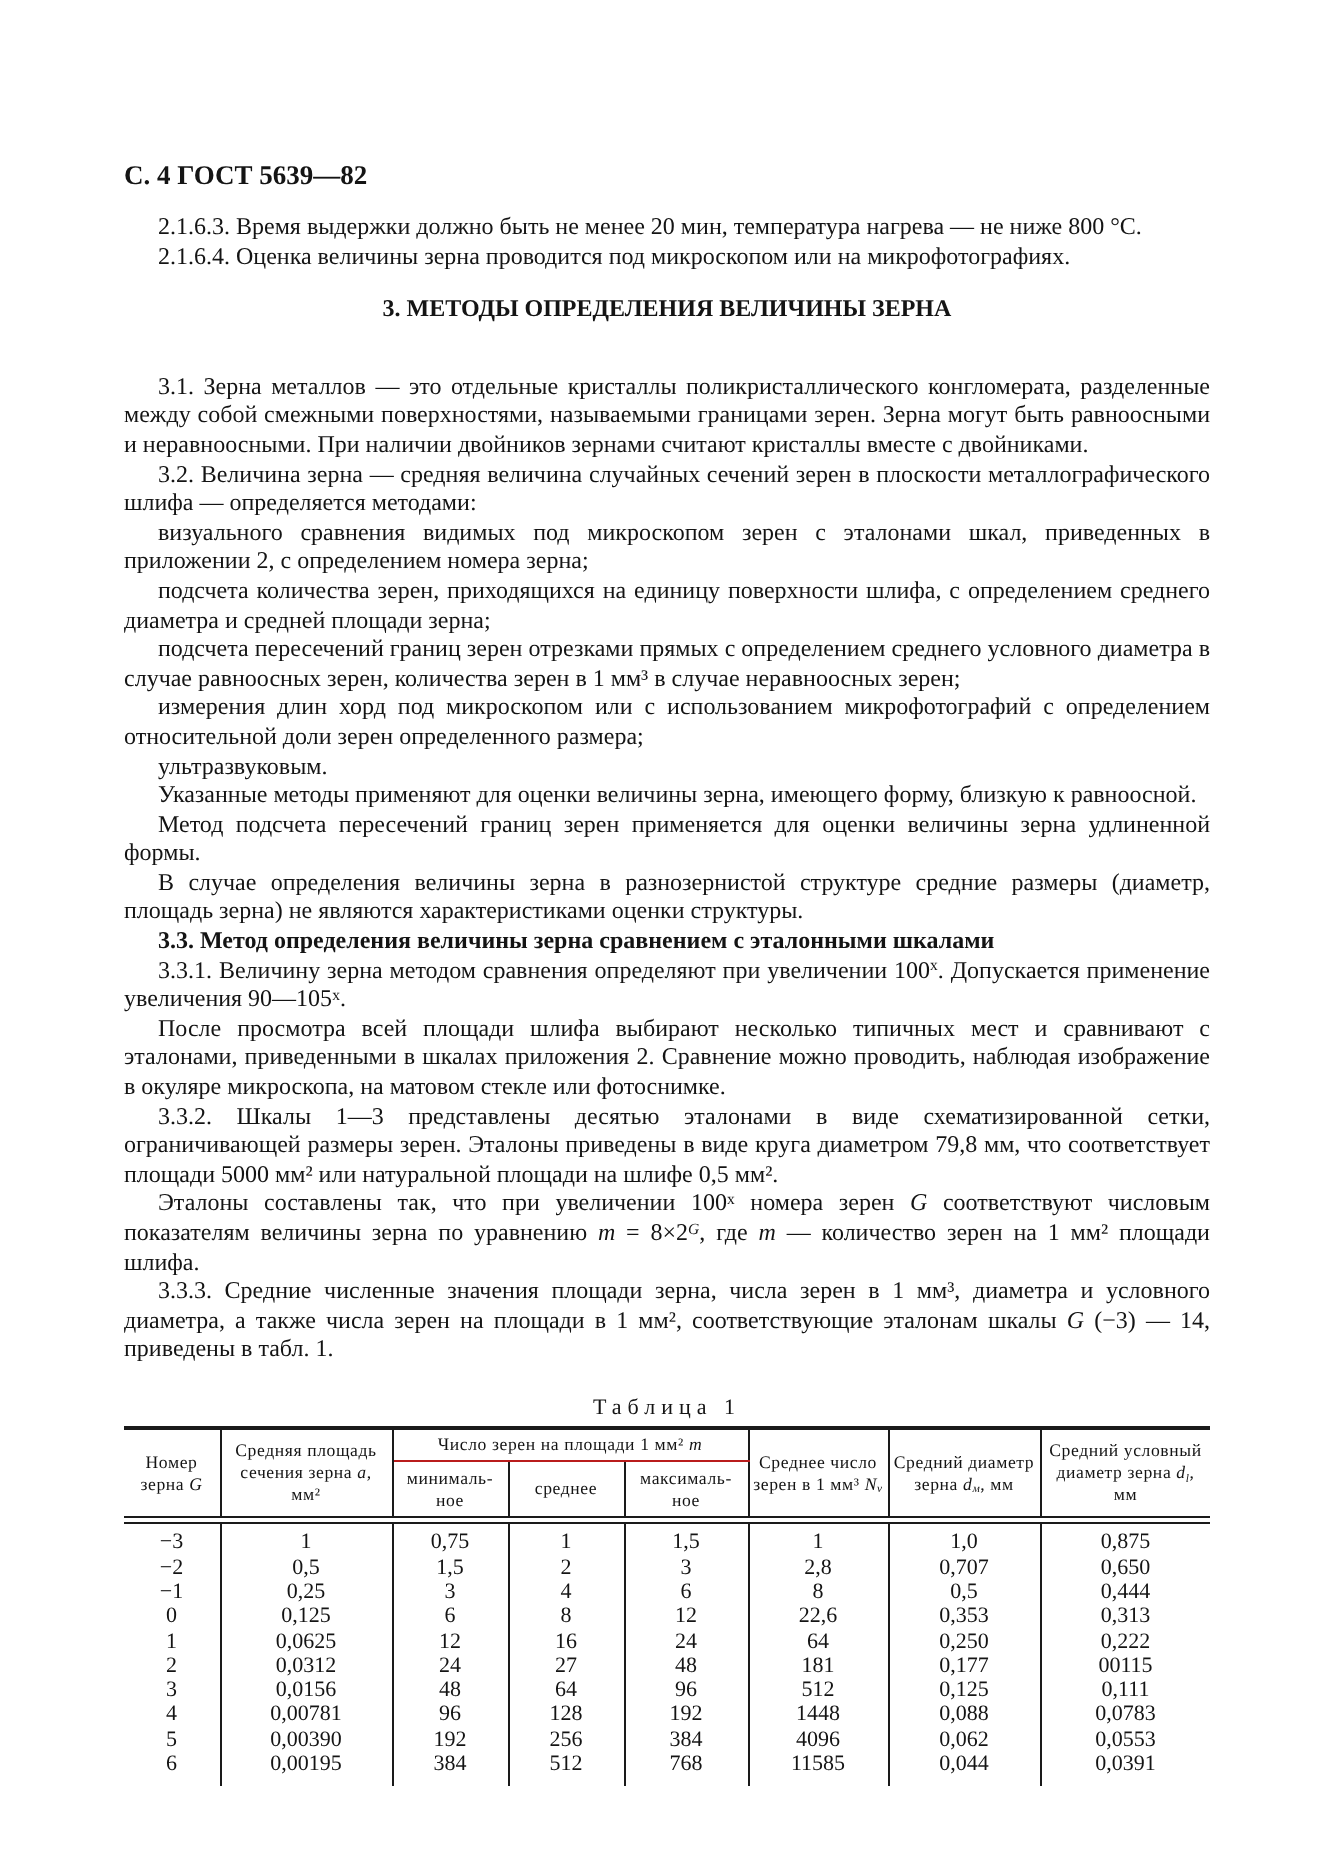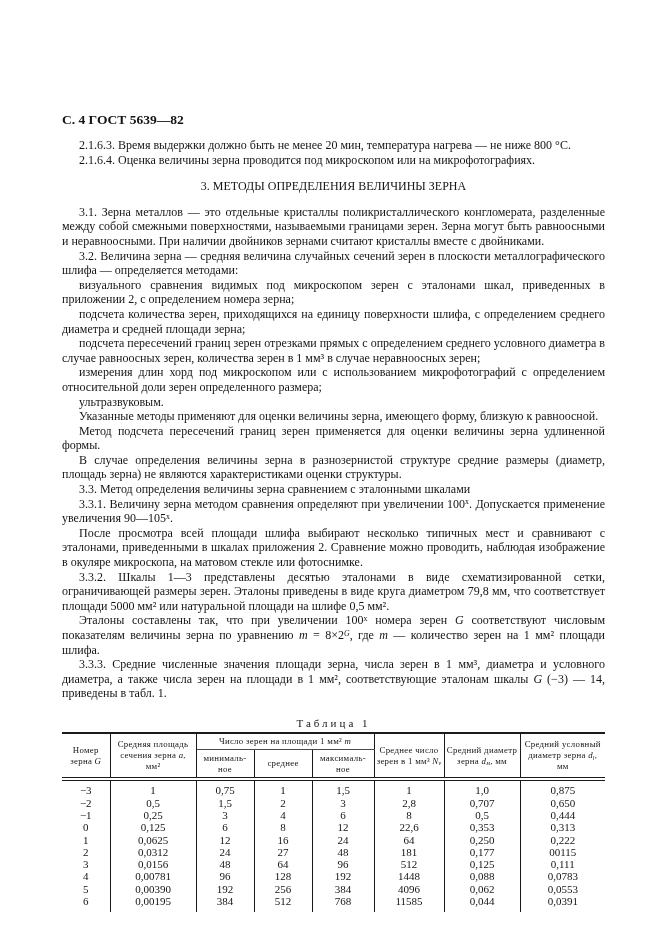--- a/index.html
+++ b/index.html
@@ -6,31 +6,31 @@
   body {
     width:661px; height:936px;
     background:#ffffff;
     color:#141414;
     font-family:"Liberation Serif","DejaVu Serif",serif;
     overflow:hidden;
   }
   .page {
     box-sizing:border-box;
     width:661px; height:773px;
-    padding:112px 56px 0 62px;
+    padding:80px 56px 0 62px;
   }
   .doc-header {
     font-weight:bold;
     font-size:13.5px;
     margin:0 0 10px 0;
   }
   .doc-body { width:543px; font-size:12px; line-height:14.6px; }
   .para { margin:0; text-indent:17px; text-align:justify; }
-  .para-bold { margin:0; text-indent:17px; text-align:justify; font-weight:normal; }
-  .heading { margin:12px 0 11px 0; text-align:center; font-weight:normal; text-indent:0; }
+  .para-bold { margin:0; text-indent:17px; text-align:justify; font-weight:bold; }
+  .heading { margin:12px 0 24px 0; text-align:center; font-weight:bold; text-indent:0; }
   sup { font-size:65%; line-height:0; vertical-align:baseline; position:relative; top:-0.45em; }
   sub { font-size:65%; line-height:0; vertical-align:baseline; position:relative; top:0.28em; }
   .it { font-style:italic; }
 
   .tbl-caption {
     width:543px;
     margin-top:16px;
     text-align:center;
     font-size:11px;
     letter-spacing:3px;

